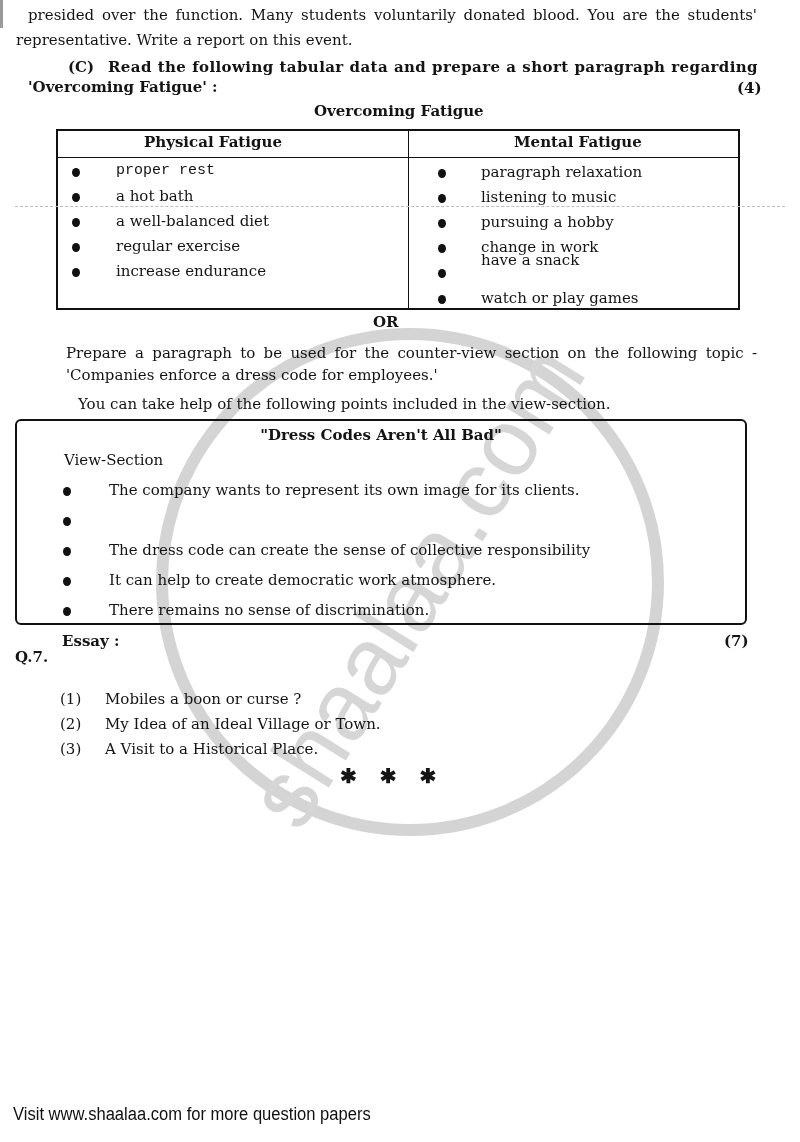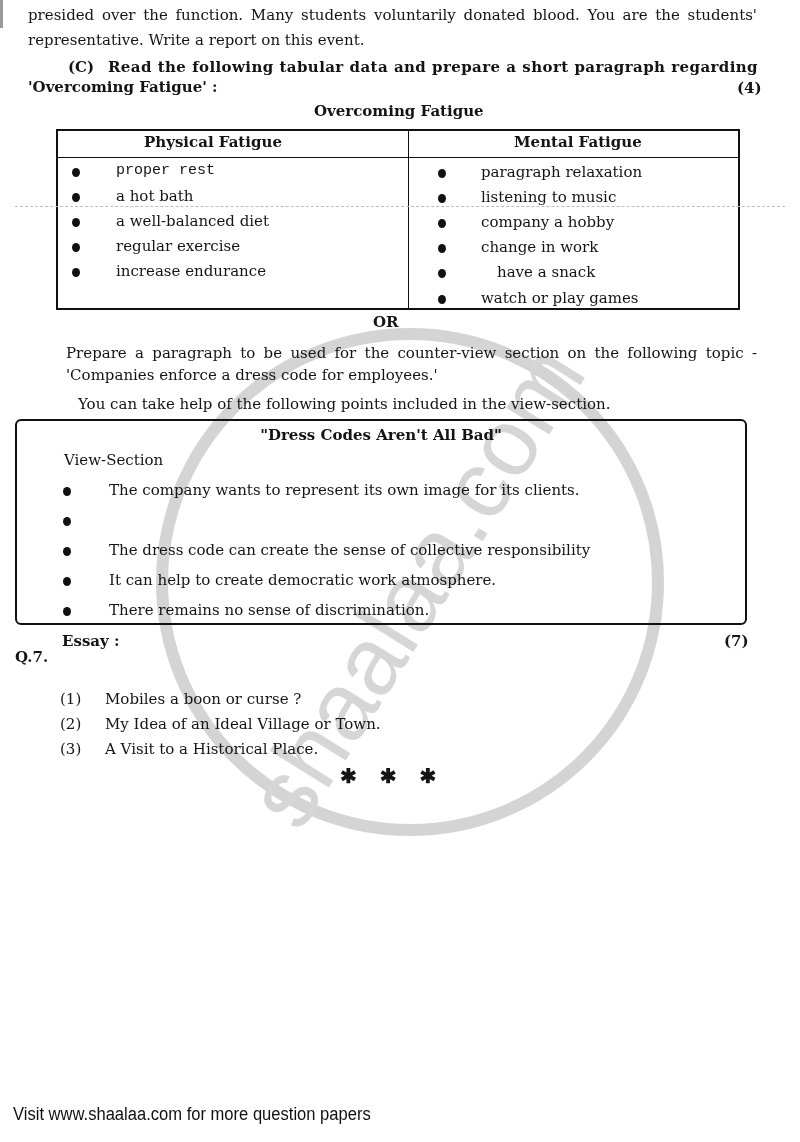--- a/index.html
+++ b/index.html
@@ -53,21 +53,21 @@
 <div class="page">
 
   <div class="edge-bar"></div>
 
   <svg class="watermark" viewBox="0 0 520 520">
     <circle cx="260" cy="260" r="248" fill="none" stroke="#d4d4d4" stroke-width="12"></circle>
     <text x="260" y="300" text-anchor="middle" transform="rotate(-58 260 260)" font-family="Liberation Sans, DejaVu Sans, sans-serif" font-size="96" fill="#d6d6d6">shaalaa.com</text>
   </svg>
 
   <div class="line justify" style="left:28px; top:6px; width:729px;">presided over the function. Many students voluntarily donated blood. You are the students'</div>
-  <div class="line" style="left:28px; top:31px;">representative. Write a report on this event.</div>
+  <div class="line" style="left:16px; top:31px;">representative. Write a report on this event.</div>
 
   <div class="line bold" style="left:68px; top:58px;">(C)</div>
   <div class="line bold justify" style="left:108px; top:58px; width:650px; letter-spacing:0.4px;">Read the following tabular data and prepare a short paragraph regarding</div>
   <div class="line bold" style="left:28px; top:78px;">'Overcoming Fatigue' :</div>
   <div class="marks" style="left:737px; top:79px;">(4)</div>
 
   <div class="line bold" style="left:314px; top:102px;text-align:right;">Overcoming Fatigue</div>
 
   <div class="fatigue-table">
     <div class="divider"></div>
@@ -84,25 +84,25 @@
     <span class="bullet" style="left:14px; top:112px;"></span>
     <div class="cell-item" style="left:58px; top:106px;">regular exercise</div>
     <span class="bullet" style="left:14px; top:137px;"></span>
     <div class="cell-item" style="left:58px; top:131px;">increase endurance</div>
 
     <span class="bullet" style="left:380px; top:38px;"></span>
     <div class="cell-item" style="left:423px; top:32px;">paragraph relaxation</div>
     <span class="bullet" style="left:380px; top:63px;"></span>
     <div class="cell-item" style="left:423px; top:57px;">listening to music</div>
     <span class="bullet" style="left:380px; top:88px;"></span>
-    <div class="cell-item" style="left:423px; top:82px;">company a hobby</div>
+    <div class="cell-item" style="left:423px; top:82px;">pursuing a hobby</div>
     <span class="bullet" style="left:380px; top:113px;"></span>
     <div class="cell-item" style="left:423px; top:107px;">change in work</div>
     <span class="bullet" style="left:380px; top:138px;"></span>
-    <div class="cell-item" style="left:423px; top:132px;margin-left:16px;">have a snack</div>
+    <div class="cell-item" style="left:423px; top:120px;">have a snack</div>
     <span class="bullet" style="left:380px; top:164px;"></span>
     <div class="cell-item" style="left:423px; top:158px;">watch or play games</div>
   </div>
 
   <div class="scan-dash"></div>
 
   <div class="line bold" style="left:373px; top:313px;">OR</div>
 
   <div class="line" style="left:66px; top:366px;">'Companies enforce a dress code for employees.'</div>
   <div class="line justify" style="left:66px; top:344px; width:691px;">Prepare a paragraph to be used for the counter-view section on the following topic -</div>

